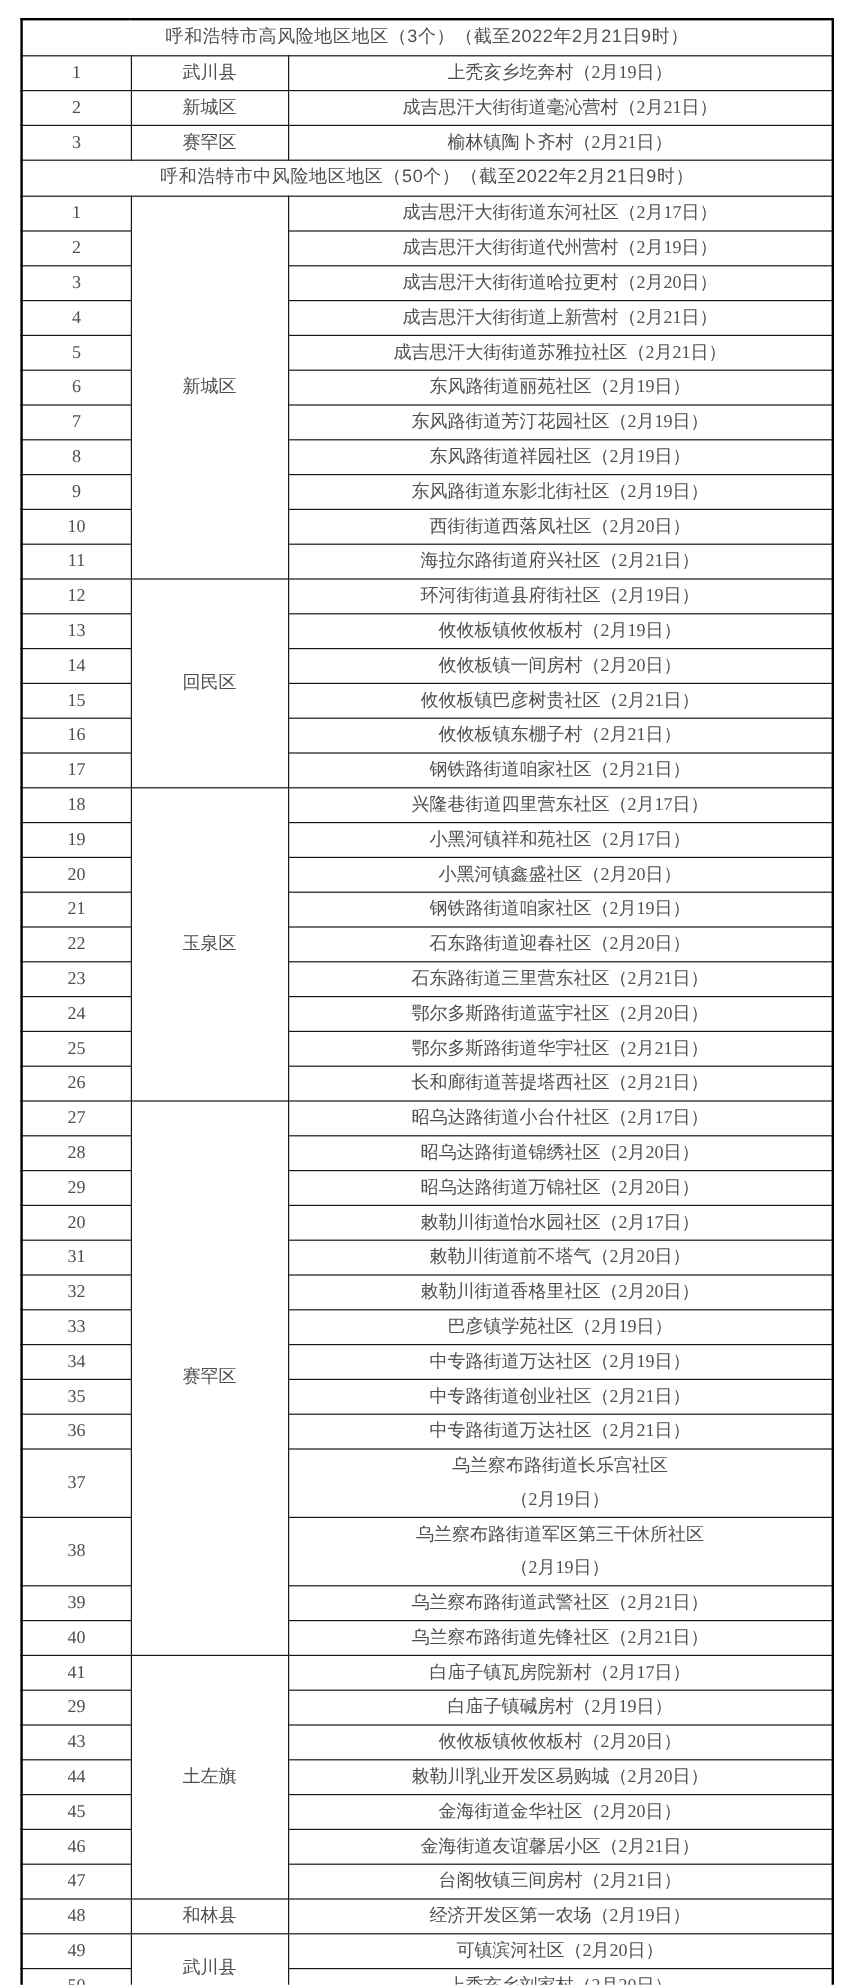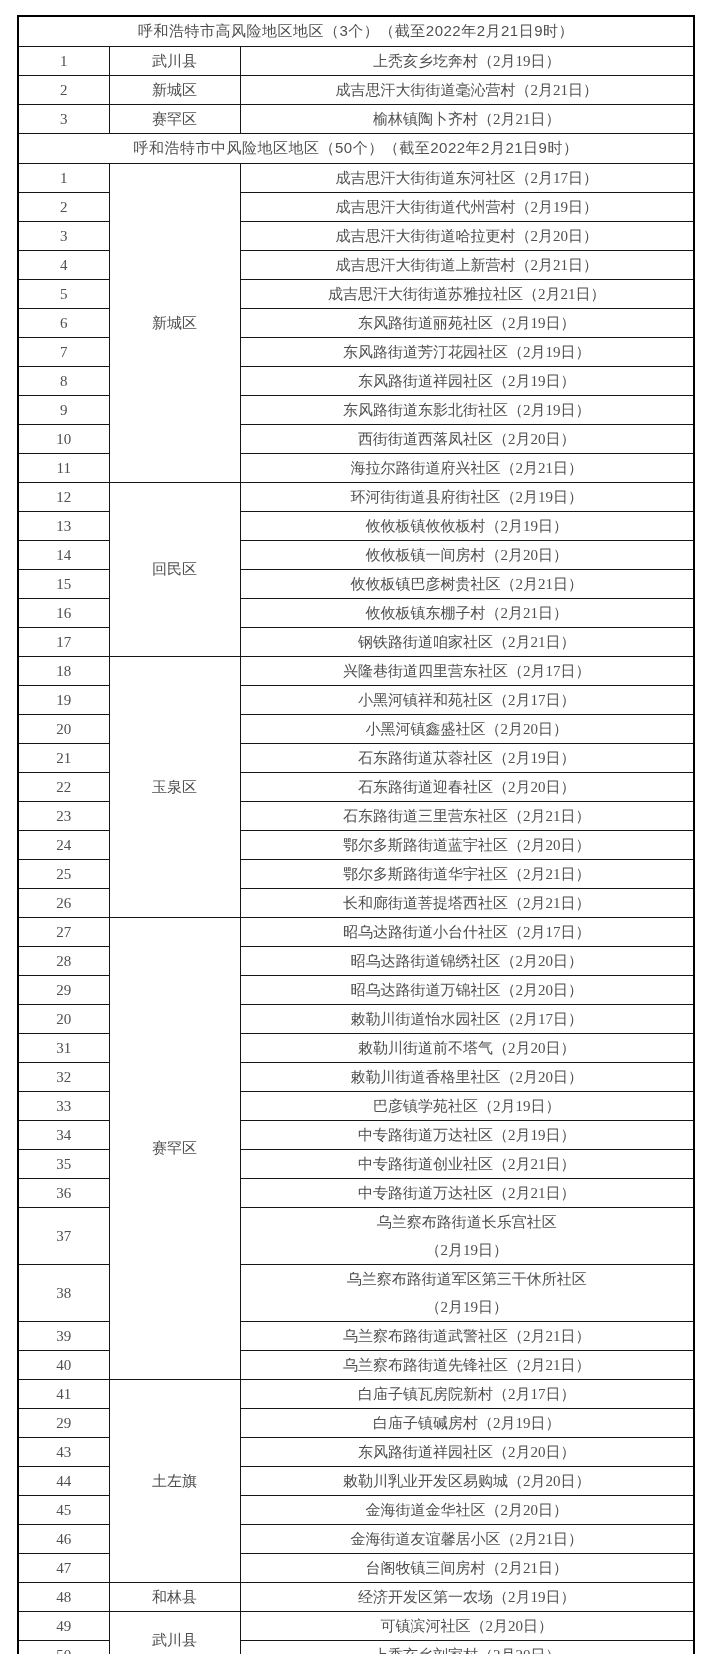--- a/index.html
+++ b/index.html
@@ -157,21 +157,21 @@
       <tr class="row-normal">
         <td class="num-cell">19</td>
         <td class="name-cell">小黑河镇祥和苑社区（2月17日）</td>
       </tr>
       <tr class="row-normal">
         <td class="num-cell">20</td>
         <td class="name-cell">小黑河镇鑫盛社区（2月20日）</td>
       </tr>
       <tr class="row-normal">
         <td class="num-cell">21</td>
-        <td class="name-cell">石东路街道苁蓉社区（2月19日）</td>
+        <td class="name-cell">钢铁路街道咱家社区（2月19日）</td>
       </tr>
       <tr class="row-normal">
         <td class="num-cell">22</td>
         <td class="name-cell">石东路街道迎春社区（2月20日）</td>
       </tr>
       <tr class="row-normal">
         <td class="num-cell">23</td>
         <td class="name-cell">石东路街道三里营东社区（2月21日）</td>
       </tr>
       <tr class="row-normal">
@@ -249,21 +249,21 @@
         <td class="num-cell">41</td>
         <td class="district-cell" rowspan="7">土左旗</td>
         <td class="name-cell">白庙子镇瓦房院新村（2月17日）</td>
       </tr>
       <tr class="row-normal">
         <td class="num-cell">29</td>
         <td class="name-cell">白庙子镇碱房村（2月19日）</td>
       </tr>
       <tr class="row-normal">
         <td class="num-cell">43</td>
-        <td class="name-cell">东风路街道祥园社区（2月20日）</td>
+        <td class="name-cell">攸攸板镇攸攸板村（2月20日）</td>
       </tr>
       <tr class="row-normal">
         <td class="num-cell">44</td>
         <td class="name-cell">敕勒川乳业开发区易购城（2月20日）</td>
       </tr>
       <tr class="row-normal">
         <td class="num-cell">45</td>
         <td class="name-cell">金海街道金华社区（2月20日）</td>
       </tr>
       <tr class="row-normal">

